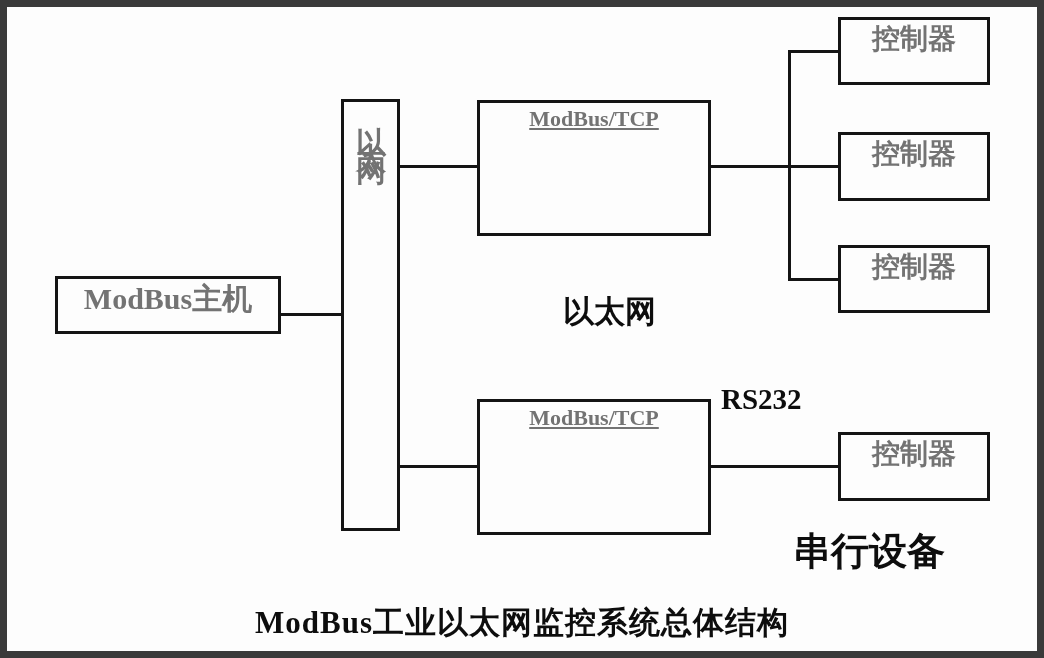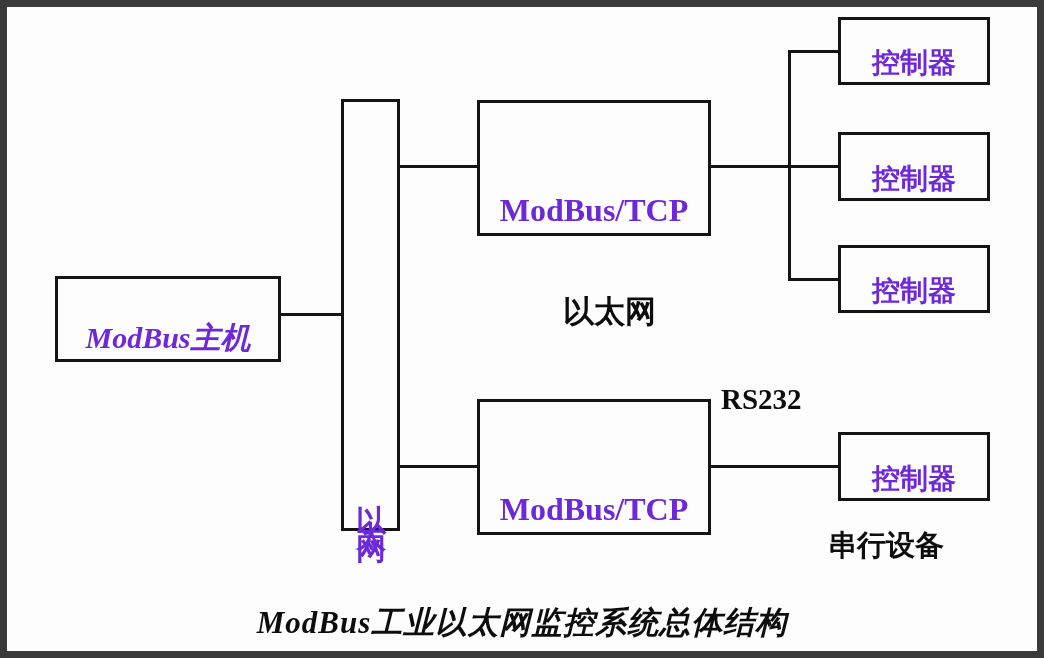--- a/index.html
+++ b/index.html
@@ -17,23 +17,23 @@
     background: #fdfdfd;
   }
   .box {
     position: absolute;
     box-sizing: border-box;
     border: 3px solid #141414;
     background: #fdfdfd;
     display: flex;
     flex-direction: column;
     align-items: center;
-    justify-content: flex-end;
+    justify-content: flex-start;
     text-align: center;
-    color: #6d28d9;
+    color: #737373;
     font-weight: bold;
     z-index: 2;
   }
   .hline {
     position: absolute;
     height: 3px;
     background: #141414;
     z-index: 1;
   }
   .vline {
@@ -48,38 +48,38 @@
     font-weight: bold;
     z-index: 2;
     white-space: nowrap;
   }
   .vertical-text {
     writing-mode: vertical-rl;
     text-orientation: upright;
     letter-spacing: 16px;
     font-size: 30px;
   }
-  .iface-line { display: block; line-height: 1.45; font-size: 32px; }
+  .iface-line { display: block; line-height: 1.45; font-size: 22px; text-decoration: underline; }
 </style>
 </head>
 <body>
 
 <div class="frame">
   <div class="canvas"></div>
 
   <div class="hline" style="left:281px; top:313px; width:60px;"></div>
   <div class="hline" style="left:399px; top:165px; width:79px;"></div>
   <div class="hline" style="left:399px; top:465px; width:79px;"></div>
   <div class="hline" style="left:711px; top:165px; width:127px;"></div>
   <div class="vline" style="left:788px; top:50px; height:231px;"></div>
   <div class="hline" style="left:790px; top:50px; width:48px;"></div>
   <div class="hline" style="left:790px; top:278px; width:48px;"></div>
   <div class="hline" style="left:711px; top:465px; width:127px;"></div>
 
-  <div class="box" style="left:55px; top:276px; width:226px; height:86px; font-size:30px;font-style:italic;">
+  <div class="box" style="left:55px; top:276px; width:226px; height:58px; font-size:30px;">
     <span>ModBus主机</span>
   </div>
 
   <div class="box" style="left:341px; top:99px; width:59px; height:432px;">
     <span class="vertical-text">以太网</span>
   </div>
 
   <div class="box" style="left:477px; top:100px; width:234px; height:136px;">
     <span class="iface-line">ModBus/TCP</span>
   </div>
@@ -99,16 +99,16 @@
   </div>
 
   <div class="box" style="left:838px; top:432px; width:152px; height:69px; font-size:28px;">
     <span>控制器</span>
   </div>
 
   <div class="label" style="left:563px; top:291px; font-size:31px;">以太网</div>
 
   <div class="label" style="left:721px; top:383px; font-size:29px;text-align:center;">RS232</div>
 
-  <div class="label" style="left:810px; top:526px; width:152px; text-align:center; font-size:29px;">串行设备</div>
+  <div class="label" style="left:793px; top:526px; width:152px; text-align:center; font-size:38px;">串行设备</div>
 
-  <div class="label" style="left:0; top:602px; width:1044px; text-align:center; font-size:31px; letter-spacing:1px;font-style:italic;">ModBus工业以太网监控系统总体结构</div>
+  <div class="label" style="left:0; top:602px; width:1044px; text-align:center; font-size:31px; letter-spacing:1px;">ModBus工业以太网监控系统总体结构</div>
 </div>
 
 </body></html>

